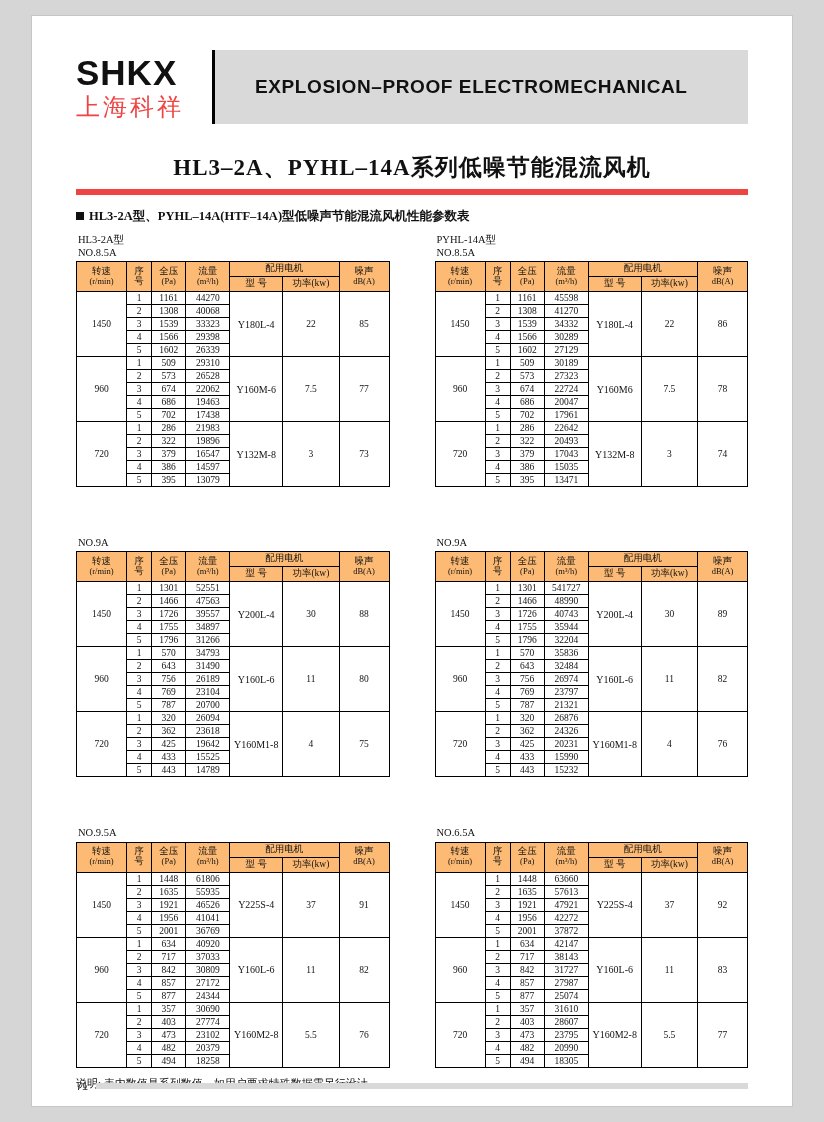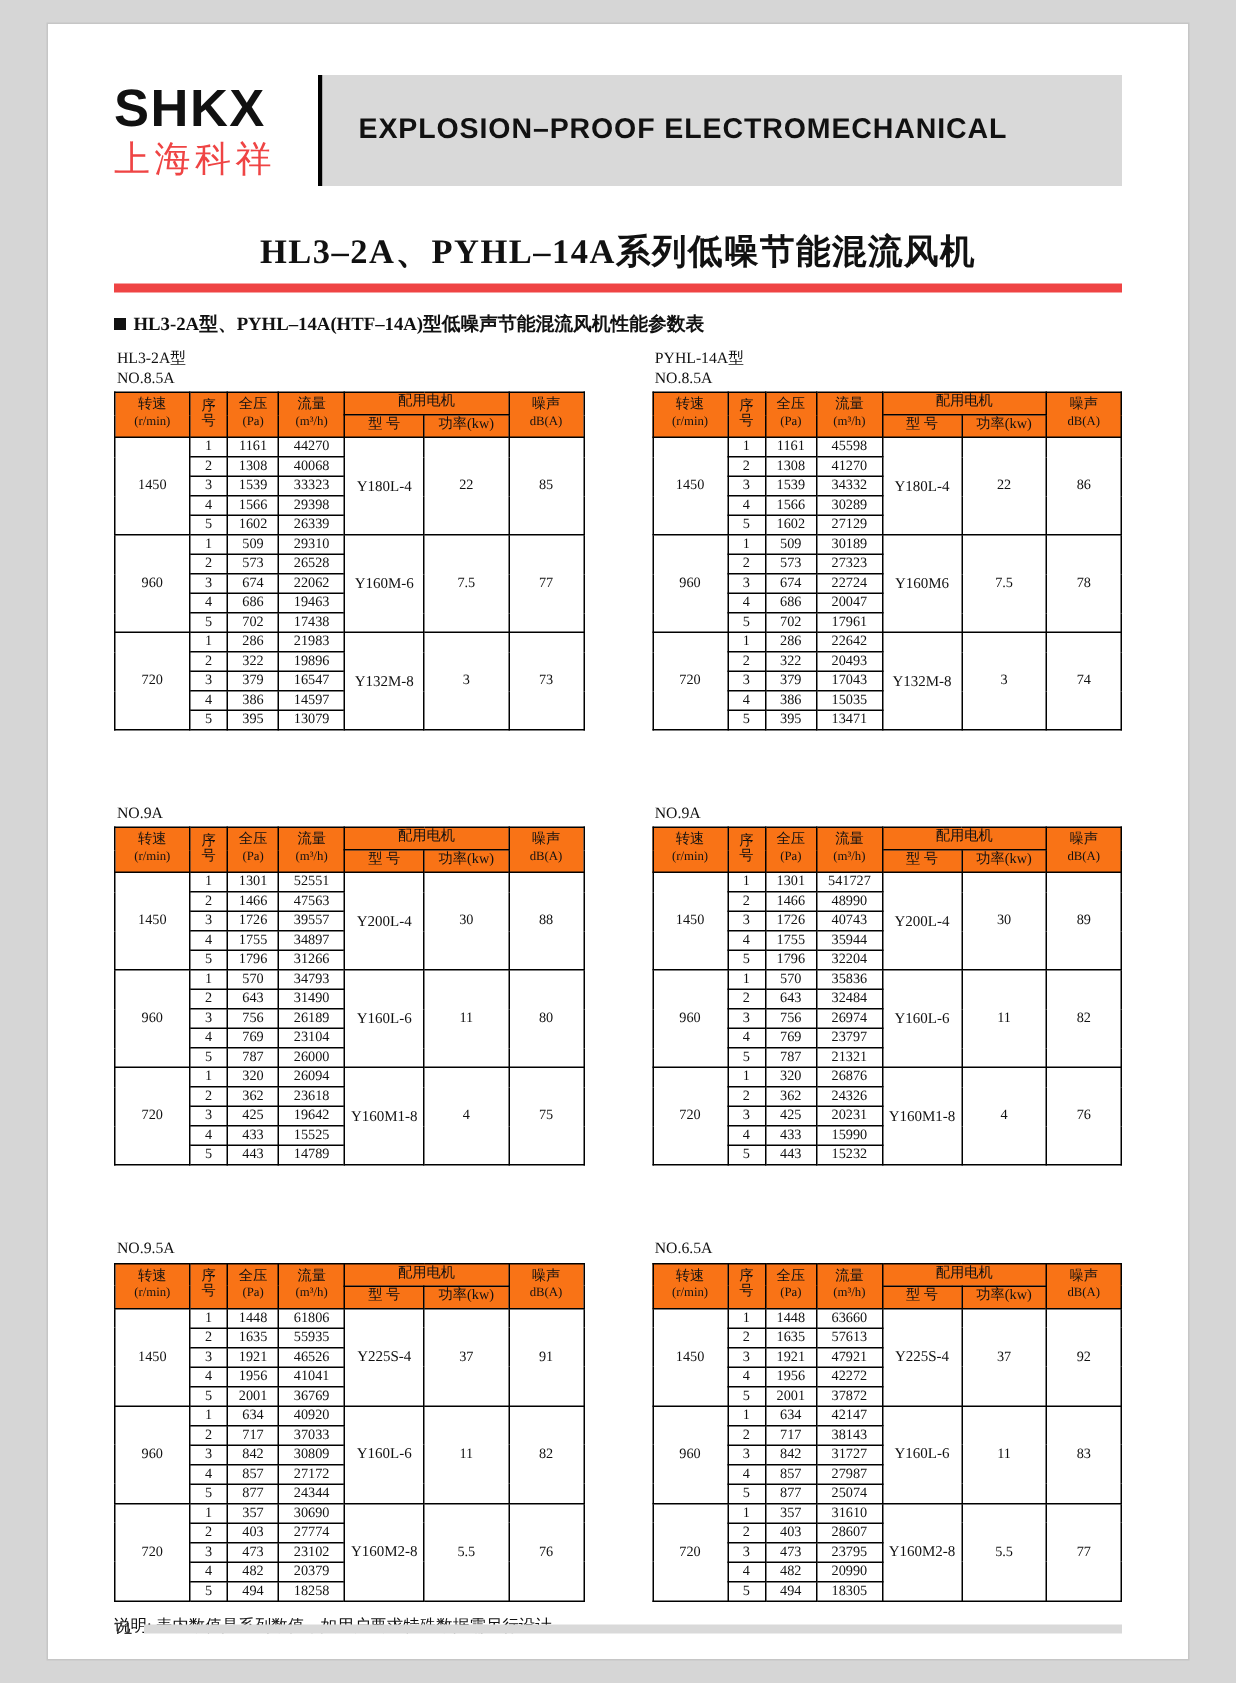--- a/index.html
+++ b/index.html
@@ -43,21 +43,21 @@
   }
   .header-bar{
     flex:1;
     background:#d9d9d9;
     display:flex;align-items:center;
     padding-left:24px;
     margin-right:44px;
   }
   .header-bar span{
     font-family:"Liberation Sans", sans-serif;
-    font-size:19px;font-weight:bold;letter-spacing:.6px;color:#111;
+    font-size:19px;font-weight:bold;letter-spacing:.6px;color:#111;margin-left:16px;
   }
   
   .title-wrap{
     margin:28px 44px 0 44px;
     border-bottom:6px solid #ef4444;
     padding-bottom:6px;
     text-align:center;
   }
   .title-wrap h1{
     margin:0;
@@ -87,21 +87,21 @@
   }
   table.perf td,table.perf th{
     border:1px solid #000;
     text-align:center;
     vertical-align:middle;
     padding:0;
     height:12px;
     font-weight:normal;
   }
   table.perf thead td{
-    background:#f97316;
+    background:#fdba74;
     font-size:9.5px;
     line-height:1.05;
     padding:1px 0;
   }
   .head-tall{height:26px;}
   td.num{font-family:"Liberation Serif", serif;font-size:9.5px;}
   td.model{font-size:10px;}
   .sub{font-size:8.5px;}
   .note{
     margin:6px 44px 0 44px;
@@ -463,21 +463,21 @@
               <td class="num">26189</td>
             </tr>
             <tr>
               <td class="num">4</td>
               <td class="num">769</td>
               <td class="num">23104</td>
             </tr>
             <tr>
               <td class="num">5</td>
               <td class="num">787</td>
-              <td class="num">26000</td>
+              <td class="num">20700</td>
             </tr>
             <tr>
               <td rowspan="5" class="num">720</td>
               <td class="num">1</td>
               <td class="num">320</td>
               <td class="num">26094</td>
               <td rowspan="5" class="model">Y160M1-8</td>
               <td rowspan="5" class="num">4</td>
               <td rowspan="5" class="num">75</td>
             </tr>

